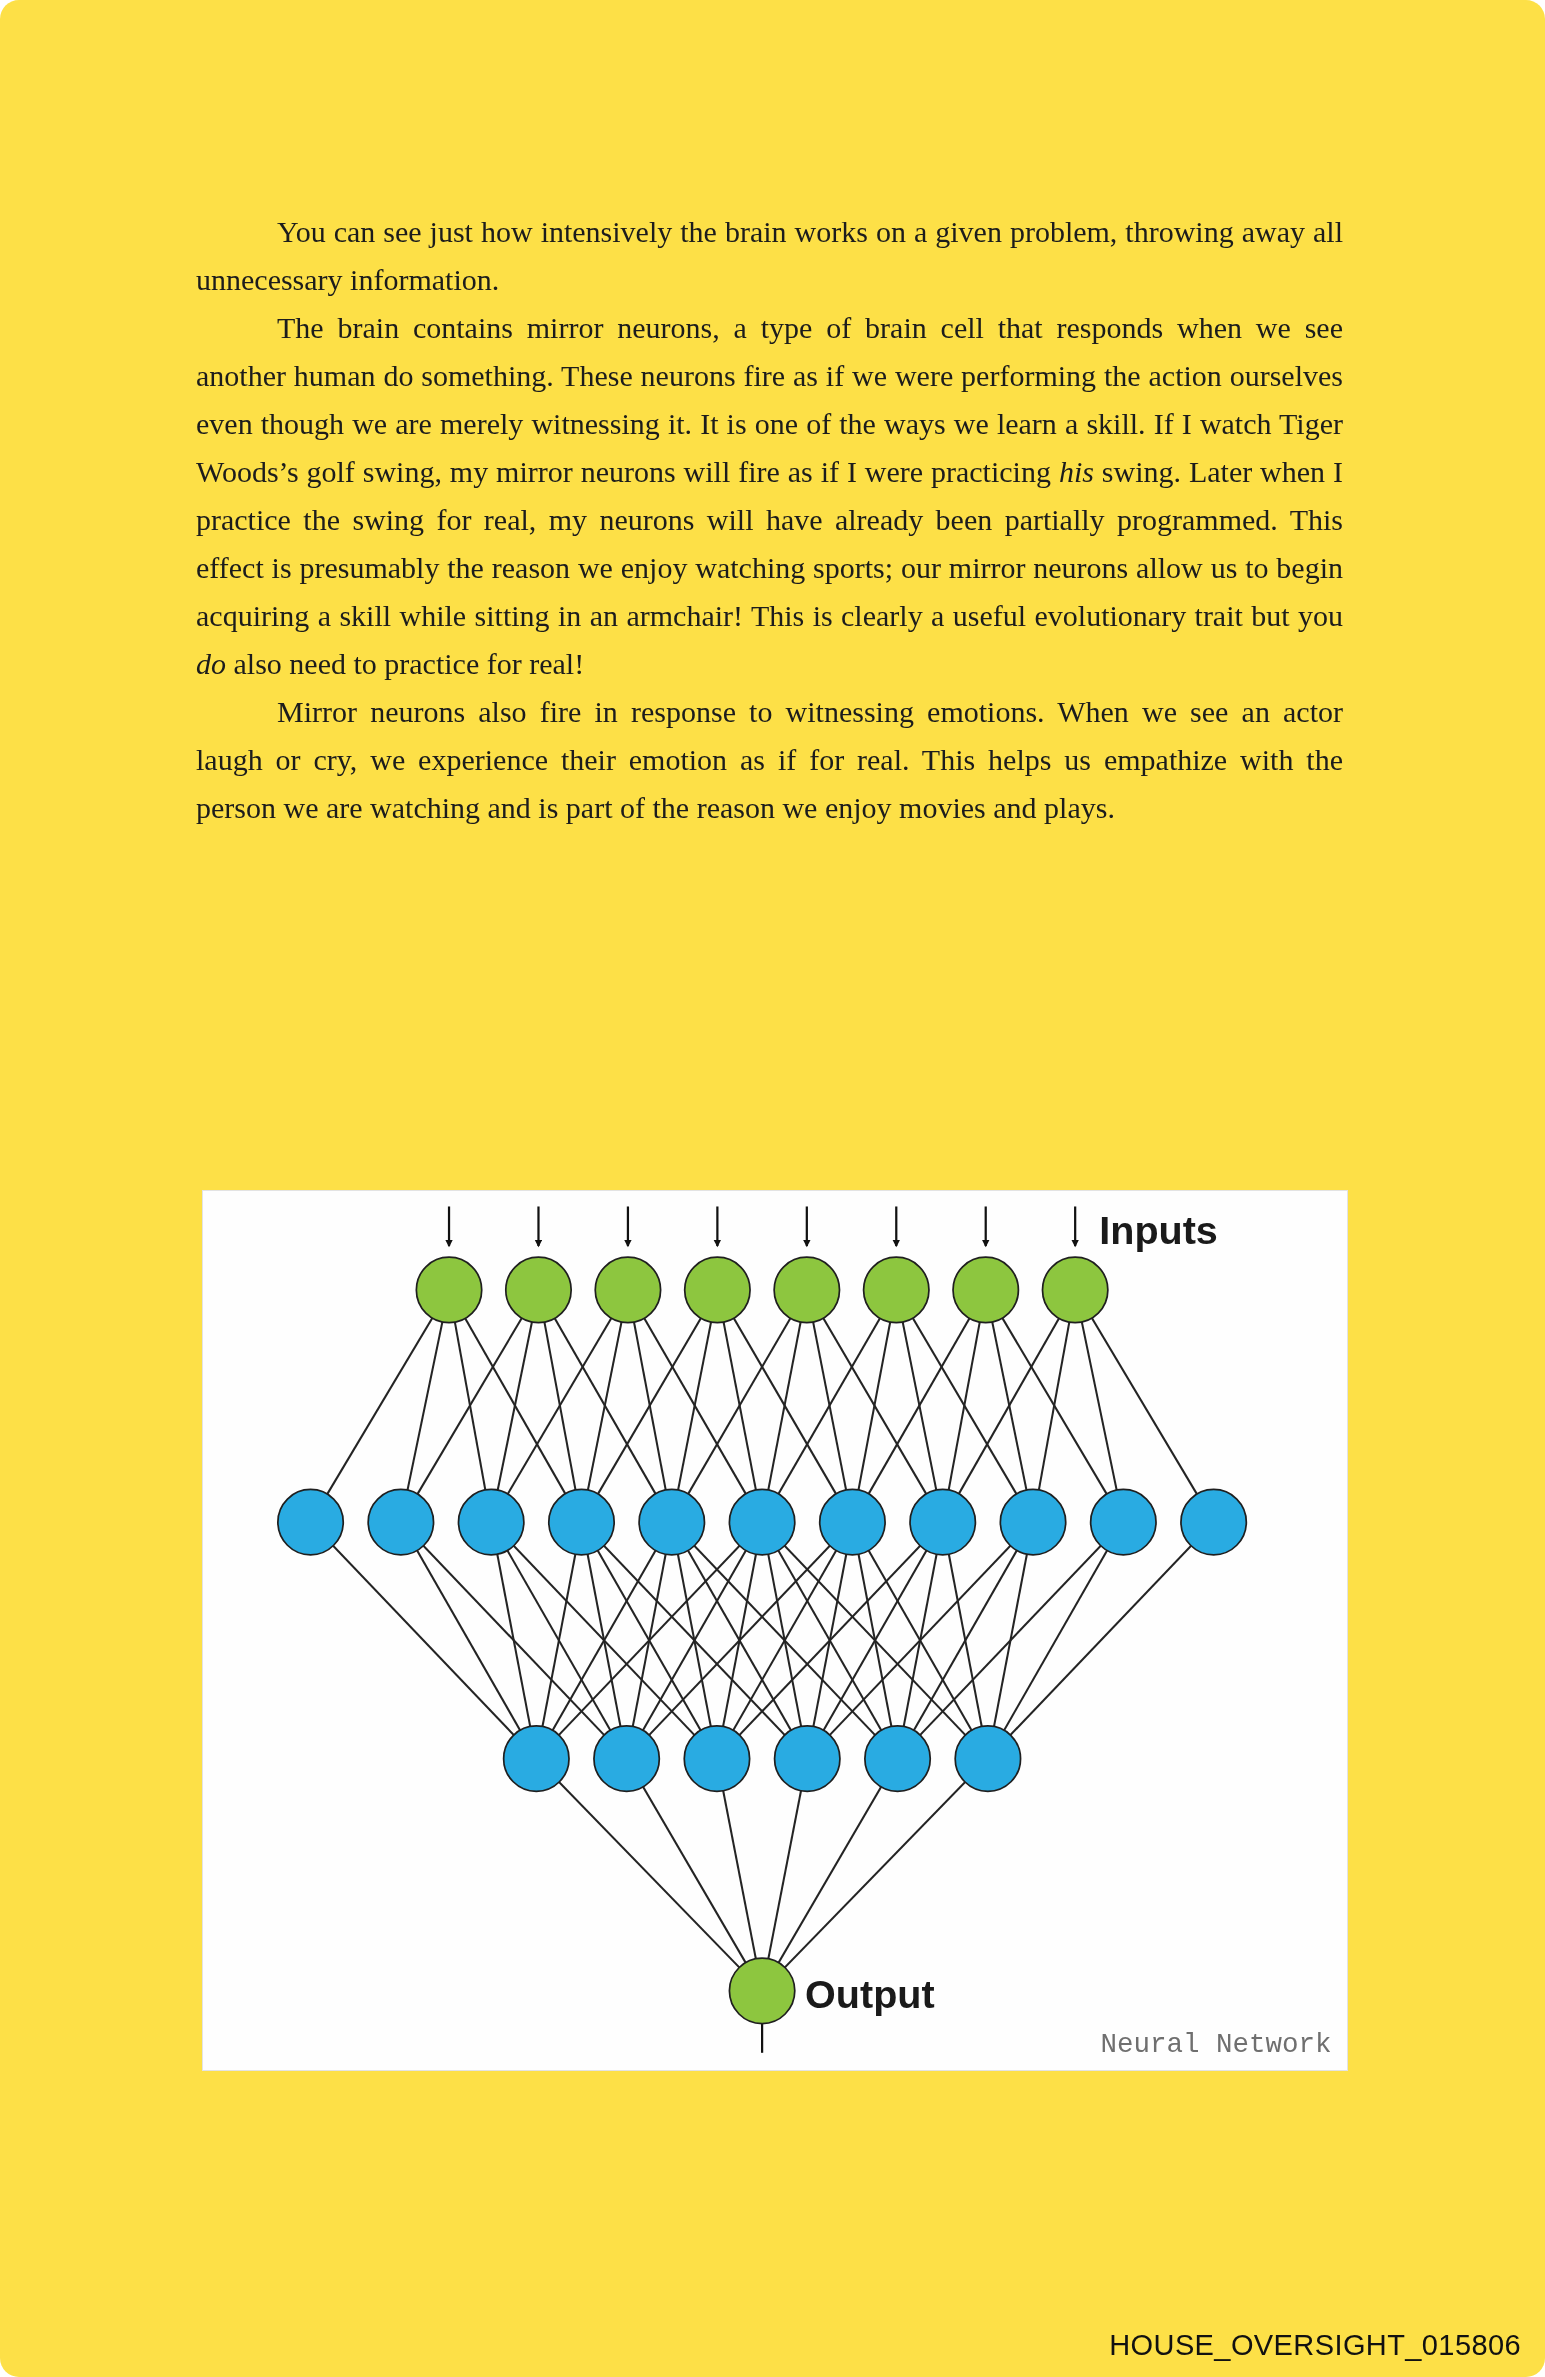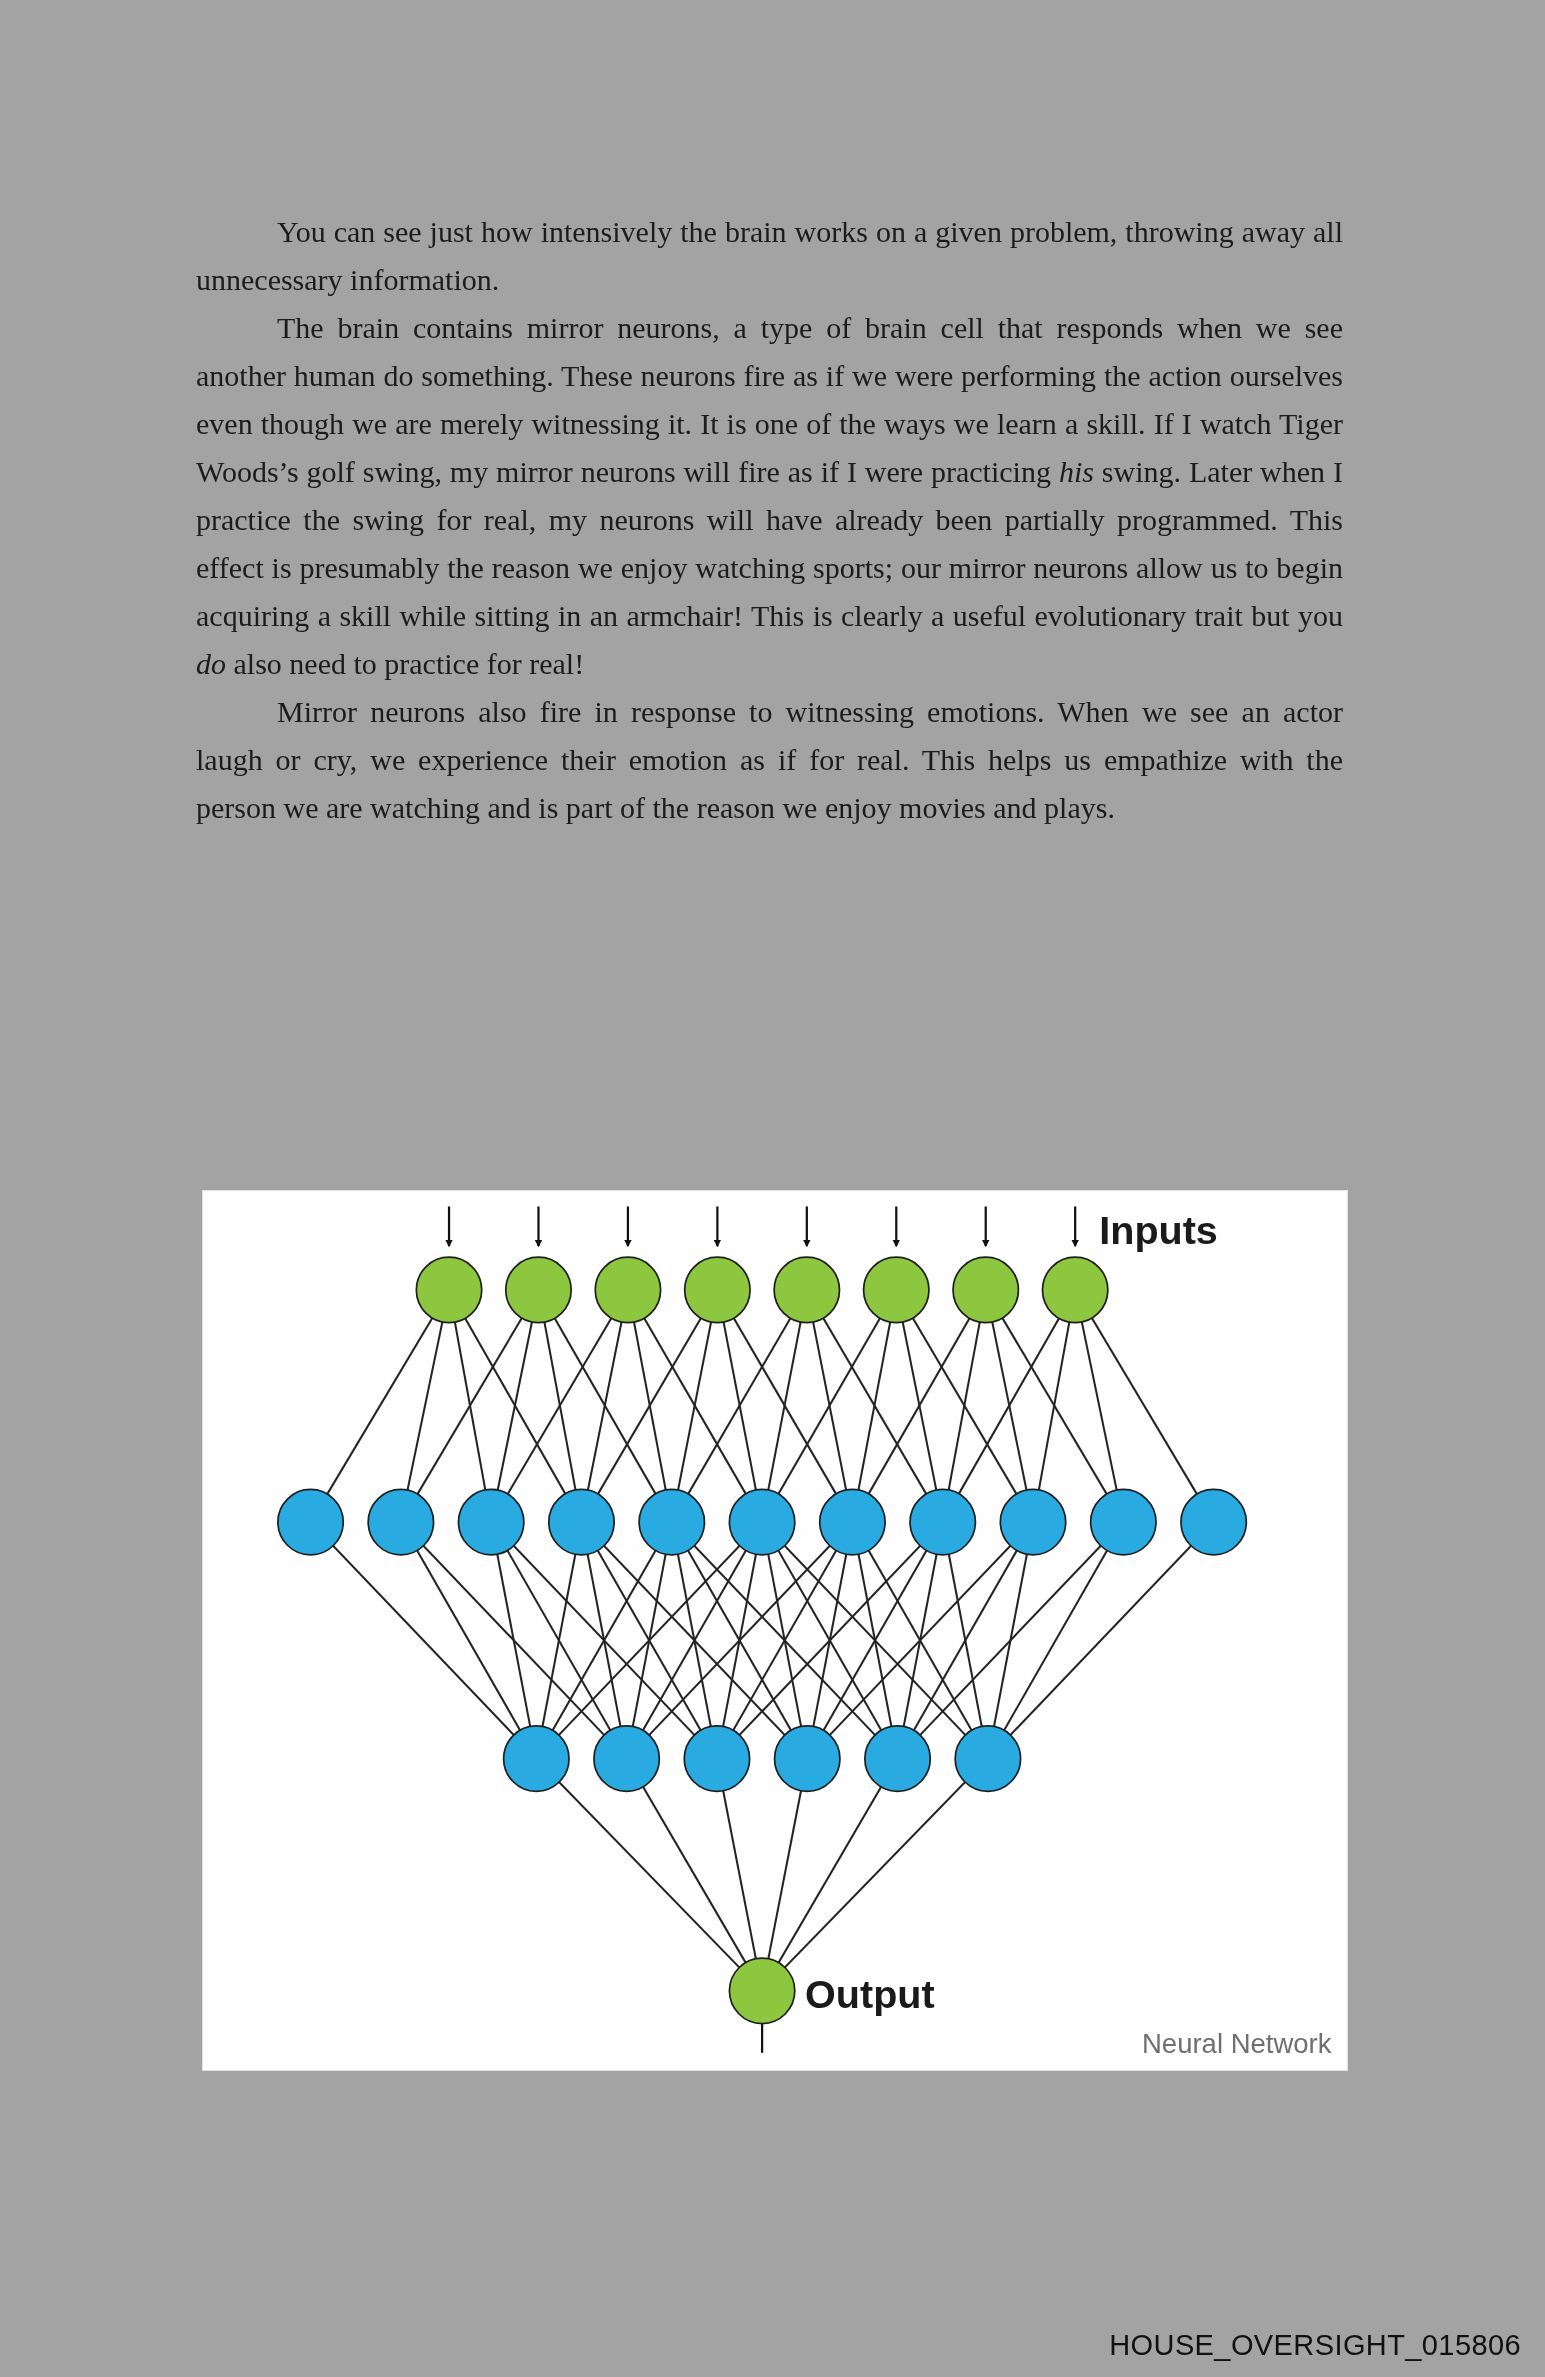--- a/index.html
+++ b/index.html
@@ -1,22 +1,23 @@
 <!DOCTYPE html>
 <html style="font-size:13.7px"><head>
 <meta charset="utf-8">
 <style>
   html, body { margin: 0; padding: 0; background: #ffffff; }
   .page {
     position: relative;
     width: 1545px;
     height: 2377px;
-    background: #a3a3a3;
+    background: #fde047;
     overflow: hidden;
     font-family: "Liberation Serif", serif;
+    border-radius: 19px;
   }
   .text-block {
     position: absolute;
     left: 196px;
     top: 208px;
     width: 1147px;
     font-size: 30px;
     line-height: 48px;
     color: #1c1c1c;
     text-align: justify;
@@ -39,21 +40,21 @@
   .net-label {
     font-family: "Liberation Sans", sans-serif;
     font-size: 46px;
     font-weight: 600;
     fill: #1a1a1a;
   }
   .figure-caption {
     position: absolute;
     right: 15.5px;
     bottom: 10.3px;
-    font-family: Liberation Sans, sans-serif;
+    font-family: Liberation Mono, monospace;
     font-size: 27.5px;
     color: #6f6f6f;
   }
   .footer-watermark {
     position: absolute;
     right: 24px;
     bottom: 15.5px;
     font-family: "Liberation Sans", sans-serif;
     font-size: 29px;
     color: #111111;

